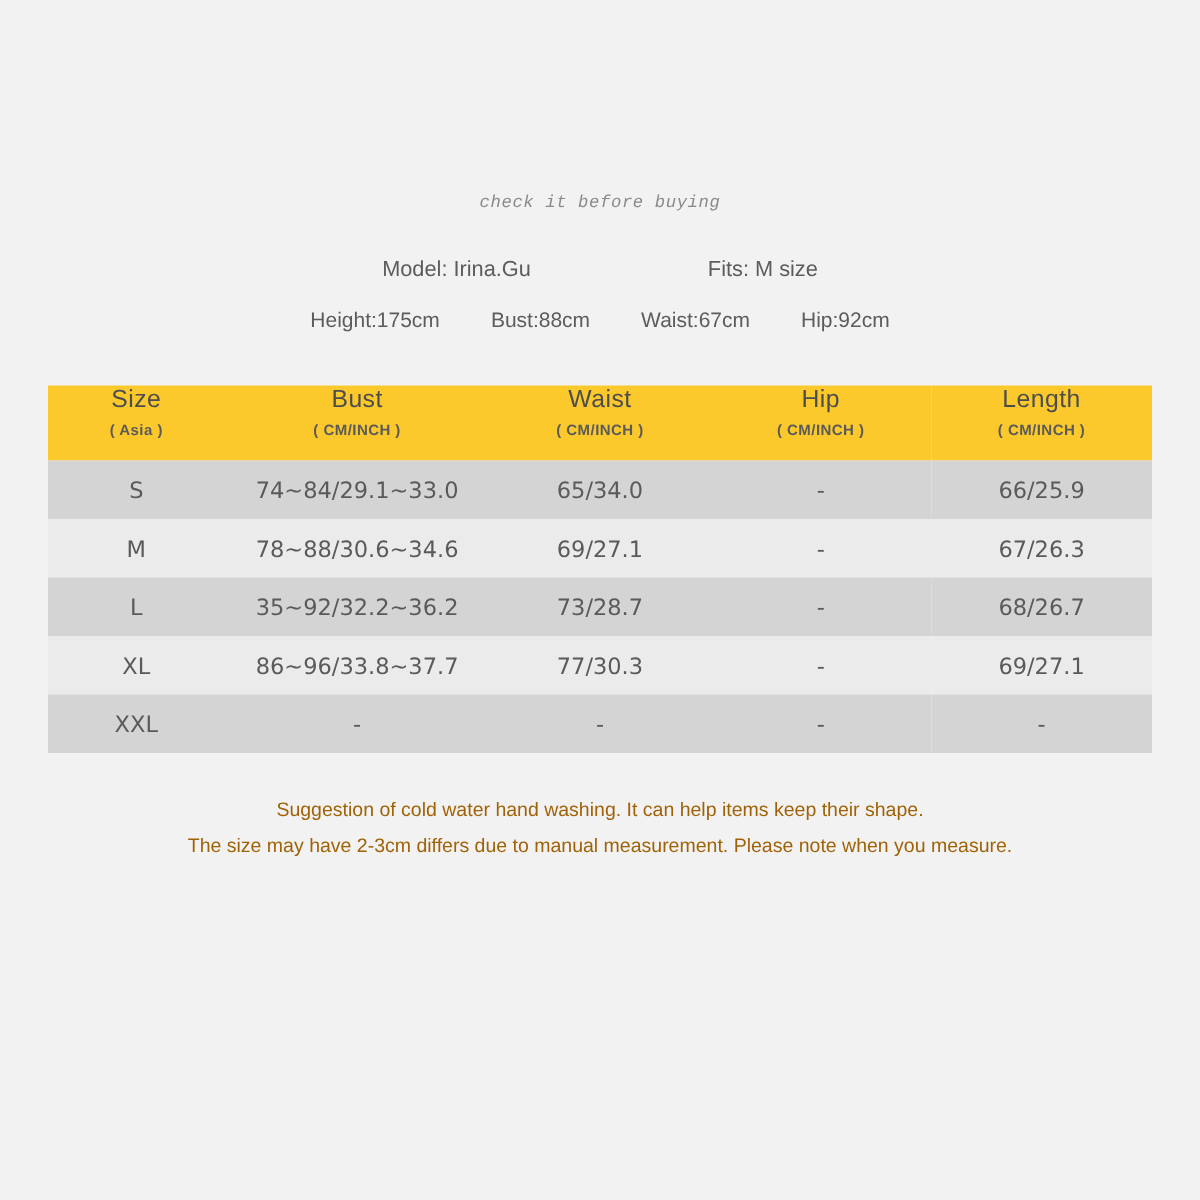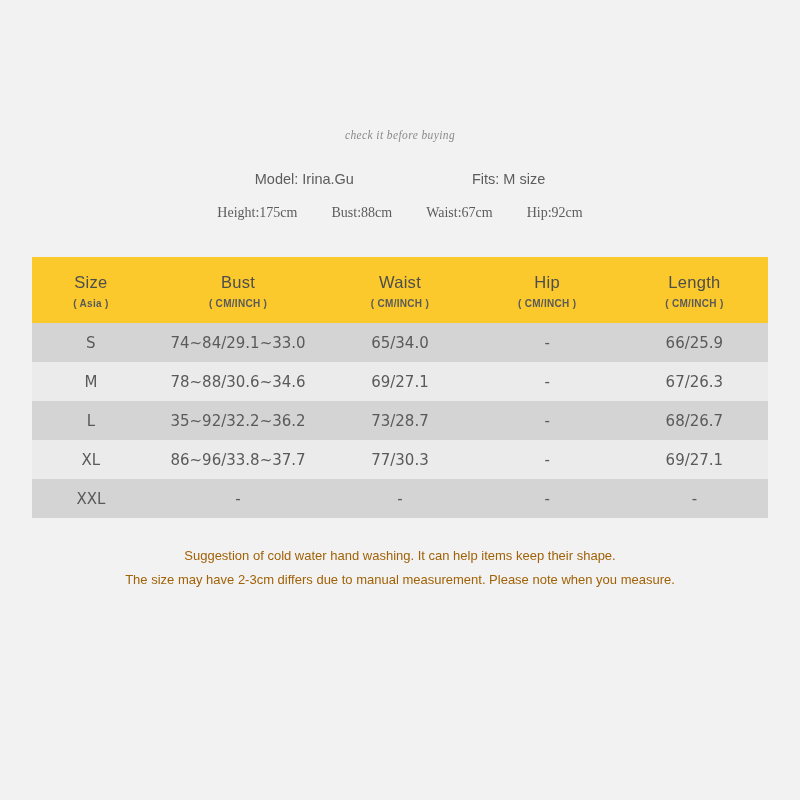--- a/index.html
+++ b/index.html
@@ -28,51 +28,51 @@
     font-size: 29px;
     letter-spacing: 3px;
     color: #6b6b6b;
     font-weight: 400;
     font-family: "DejaVu Sans", sans-serif;
   }
   .subtitle {
     margin-top: 11px;
     font-size: 11.5px;
     color: #8a8a8a;
-    font-family: Liberation Serif, serif;
+    font-family: Liberation Mono, monospace;
     font-style: italic;
     letter-spacing: 0.4px;
   }
   .model-info {
     margin-top: 30px;
     text-align: center;
   }
   .model-row-1 {
     font-size: 14.5px;
     color: #5c5c5c;
   }
   .model-row-1 .seg-model { margin-right: 118px; }
   .model-row-2 {
     margin-top: 17px;
     font-size: 14px;
     color: #5c5c5c;
   }
-  .model-row-2 span { margin-right: 34px; font-family: Liberation Serif, serif; }
+  .model-row-2 span { margin-right: 34px; }
   .model-row-2 span:last-child { margin-right: 0; }
 
   table.size-table {
     margin-top: 36px;
     width: 736px;
     margin-left: 32px;
     border-collapse: collapse;
     table-layout: fixed;
   }
   table.size-table thead th {
     background: #fbc92b;
-    padding: 16px 0 14px 0;
+    padding: 0 0 14px 0;
     font-weight: 400;
     text-align: center;
     vertical-align: middle;
   }
   .th-main {
     display: block;
     font-size: 16.5px;
     color: #4d4d4d;
     letter-spacing: 0.3px;
   }

